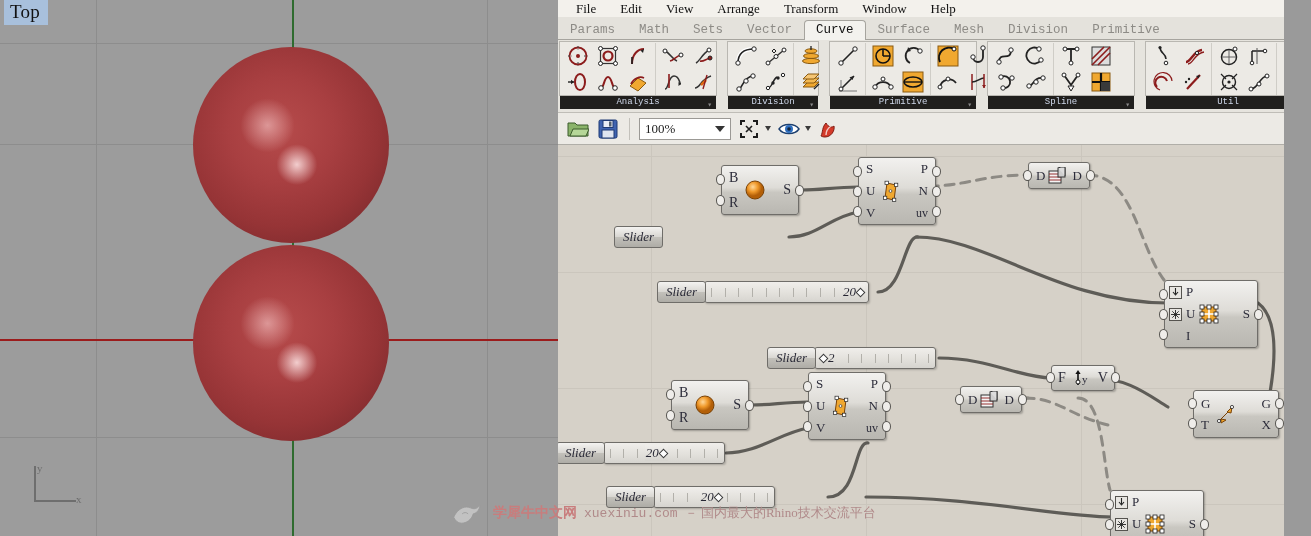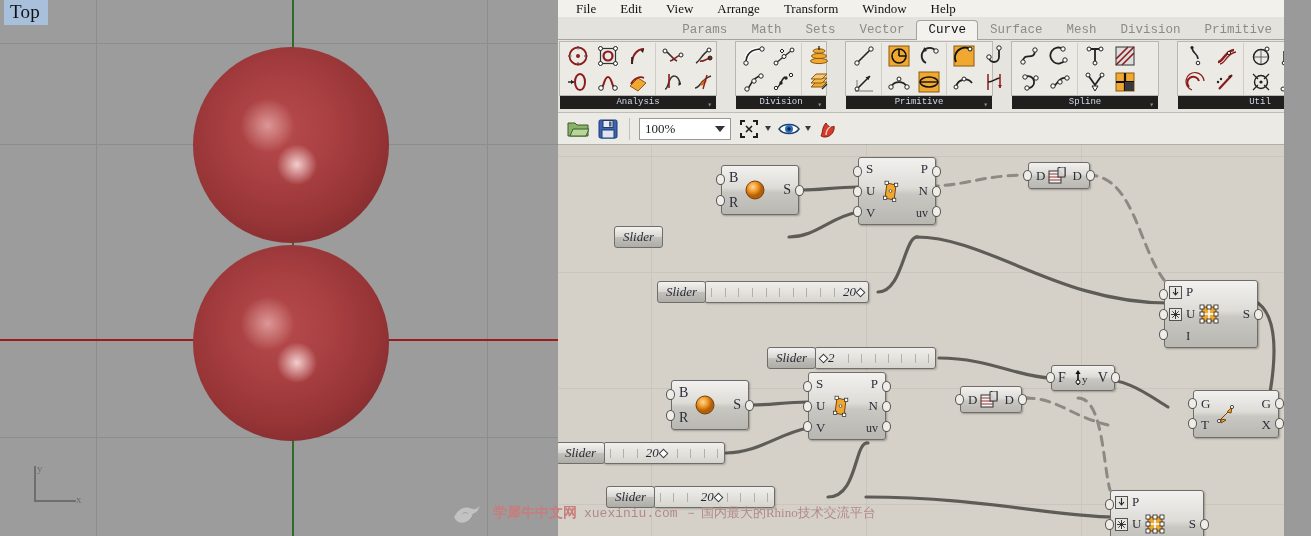--- a/index.html
+++ b/index.html
@@ -68,35 +68,35 @@
     height: 17px; background: #f3f1ec; display: flex; align-items: center;
     padding-left: 18px; gap: 24px; font-size: 13px; color: #111;
     font-family: "Liberation Serif", serif;
   }
   #menubar .mi { cursor: default; }
 
   
   #tabbar {
     height: 23px; background: #e4e2dc; display: flex; align-items: flex-end;
     padding-left: 0; gap: 0px; border-bottom: 1px solid #a6a49e;
-    font-family: "Liberation Mono", monospace; font-size: 12.5px; justify-content: flex-end;
+    font-family: "Liberation Mono", monospace; font-size: 12.5px;
   }
   #tabbar .tab {
     padding: 2px 11px 3px; color: #8d8b86; border: 1px solid transparent;
     border-bottom: none; position: relative; top: 1px;
   }
   #tabbar .tab.active {
     color: #111; background: #f3f2ee; border-color: #a6a49e;
     border-radius: 4px 4px 0 0; top: 1px;
   }
 
   
   #ribbon {
     height: 72px; background: #e6e4de; display: flex; align-items: stretch;
-    padding: 1px 0 16px 1px; gap: 18px; overflow: hidden;
+    padding: 1px 0 16px 1px; gap: 10px; overflow: hidden;
   }
   .tgroup {
     background: #eceae5; border: 1px solid #b9b7b1;
     display: flex; flex-direction: column; flex: none;
   }
   .tgroup .rows { display: flex; flex: 1; padding: 1px; }
   .tsub { display: flex; flex-direction: column; justify-content: center;
           padding: 0 2px; border-right: 1px solid #cfcdc7; }
   .tsub:last-child { border-right: none; }
   .tsub .r { display: flex; }

